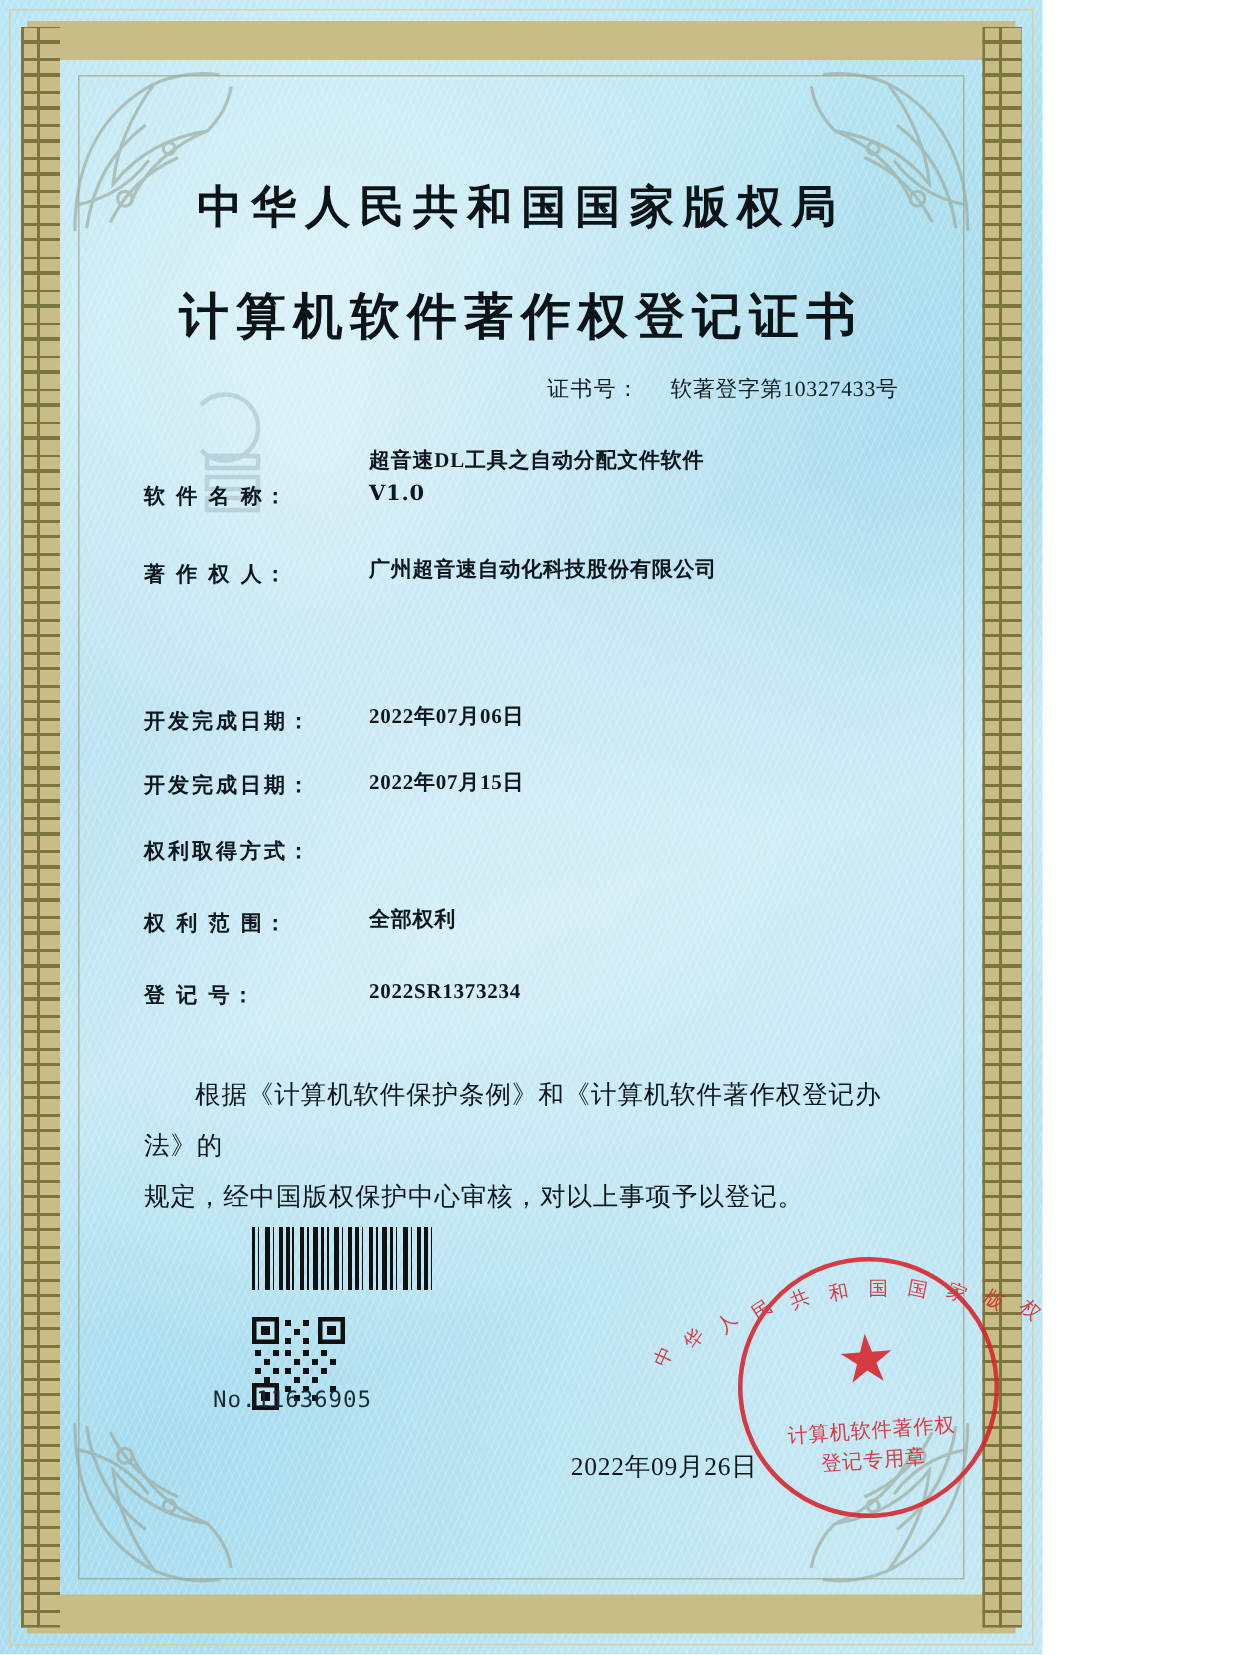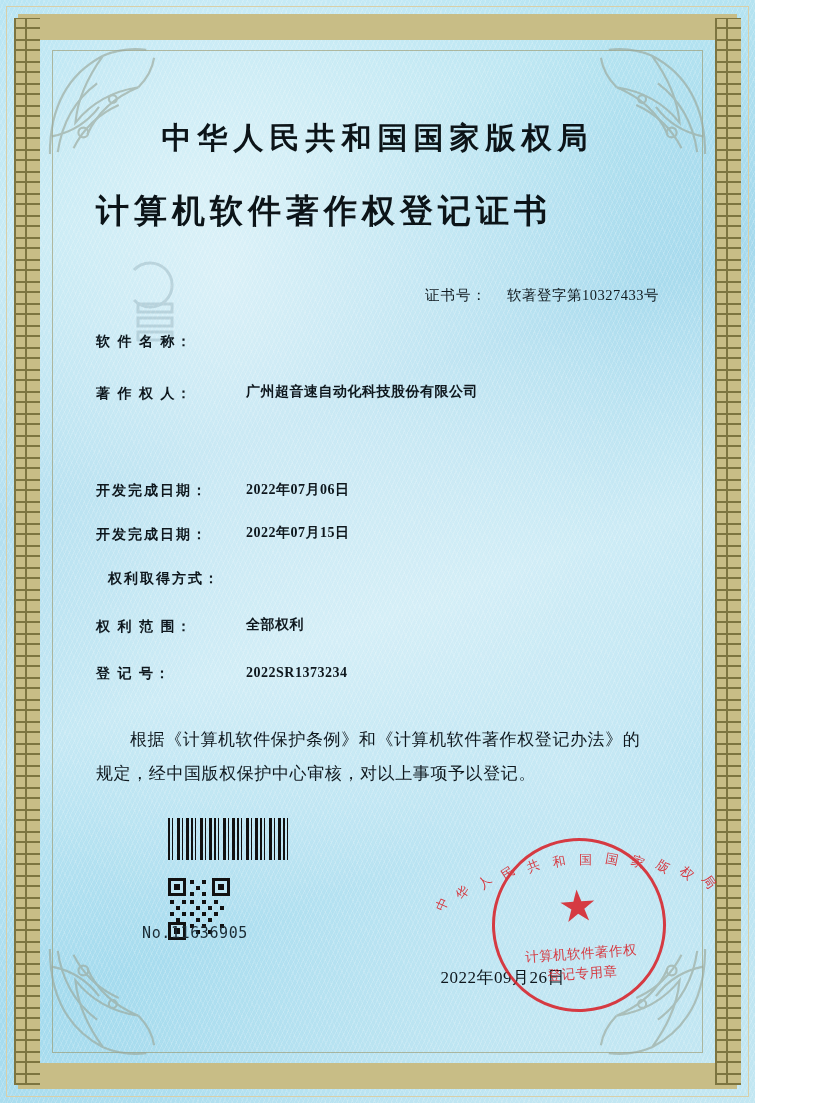--- a/index.html
+++ b/index.html
@@ -2,21 +2,21 @@
 <html><head>
 <meta charset="utf-8">
 <style>
   html, body {
     margin: 0;
     padding: 0;
     background: #ffffff;
   }
   #certificate {
     position: relative;
-    width: 755px;
+    width: 695px;
     height: 1103px;
     overflow: hidden;
     font-family: "Liberation Serif", "DejaVu Serif", serif;
     background:
       radial-gradient(ellipse at 30% 25%, rgba(255,255,255,0.55) 0%, rgba(255,255,255,0) 55%),
       radial-gradient(ellipse at 75% 70%, rgba(255,255,255,0.35) 0%, rgba(255,255,255,0) 60%),
       repeating-linear-gradient(115deg, rgba(255,255,255,0.16) 0px, rgba(255,255,255,0.16) 1px, rgba(0,0,0,0) 1px, rgba(0,0,0,0) 4px),
       repeating-linear-gradient(65deg, rgba(255,255,255,0.10) 0px, rgba(255,255,255,0.10) 1px, rgba(0,0,0,0) 1px, rgba(0,0,0,0) 5px),
       linear-gradient(160deg, #a9dff0 0%, #b6e4f1 18%, #a2d8ec 38%, #bfe6f3 55%, #a5dbee 74%, #b9e3f0 100%);
   }
@@ -99,32 +99,32 @@
   }
   .title-main {
     text-align: center;
     font-size: 30px;
     letter-spacing: 6px;
     font-weight: bold;
     color: #0c1418;
     font-family: "DejaVu Serif", "Liberation Serif", serif;
   }
   .title-sub {
-    text-align: left;
+    text-align: center;
     font-size: 33px;
     letter-spacing: 5px;
     font-weight: bold;
     margin-top: 30px;
     color: #0c1418;
     font-family: "DejaVu Serif", "Liberation Serif", serif;
   }
   .cert-no {
     text-align: right;
     font-size: 14.5px;
-    margin-top: 52px;
+    margin-top: 16px;
     letter-spacing: 0.5px;
     color: #111b20;
   }
   .cert-no .label { letter-spacing: 1px; }
   .cert-no .value { margin-left: 16px; }
 
   .field {
     display: flex;
     align-items: flex-end;
     margin-top: 20px;
@@ -142,21 +142,21 @@
     flex: 1;
     letter-spacing: 0.5px;
     line-height: 1.55;
   }
   .field .fvalue .second-line { display: block; font-family: "DejaVu Serif", serif; }
 
   #field-software { margin-top: 28px; }
   #field-owner { margin-top: 30px; }
   #field-devdate { margin-top: 76px; }
   #field-pubdate { margin-top: 22px; }
-  #field-acquire { margin-top: 26px; margin-left: 12px; }
+  #field-acquire { margin-top: 26px; }
   #field-scope { margin-top: 26px; }
   #field-regno { margin-top: 26px; }
 
   .paragraph {
     margin-top: 40px;
     font-size: 17px;
     line-height: 2.0;
     text-indent: 34px;
     letter-spacing: 0.6px;
     color: #0e171d;
@@ -343,20 +343,24 @@
 
     <div class="title-sub">计算机软件著作权登记证书</div>
 
     <div class="cert-no">
       <span class="label">证书号：</span>
       <span class="value">软著登字第10327433号</span>
     </div>
 
     <div class="field" id="field-software">
       <div class="flabel">软 件 名 称：</div>
+      <div class="fvalue">
+        <span>超音速DL工具之自动分配文件软件</span>
+        <span class="second-line">V1.0</span>
+      </div>
     </div>
 
     <div class="field" id="field-owner">
       <div class="flabel">著 作 权 人：</div>
       <div class="fvalue">广州超音速自动化科技股份有限公司</div>
     </div>
 
     <div class="field" id="field-devdate">
       <div class="flabel">开发完成日期：</div>
       <div class="fvalue">2022年07月06日</div>

